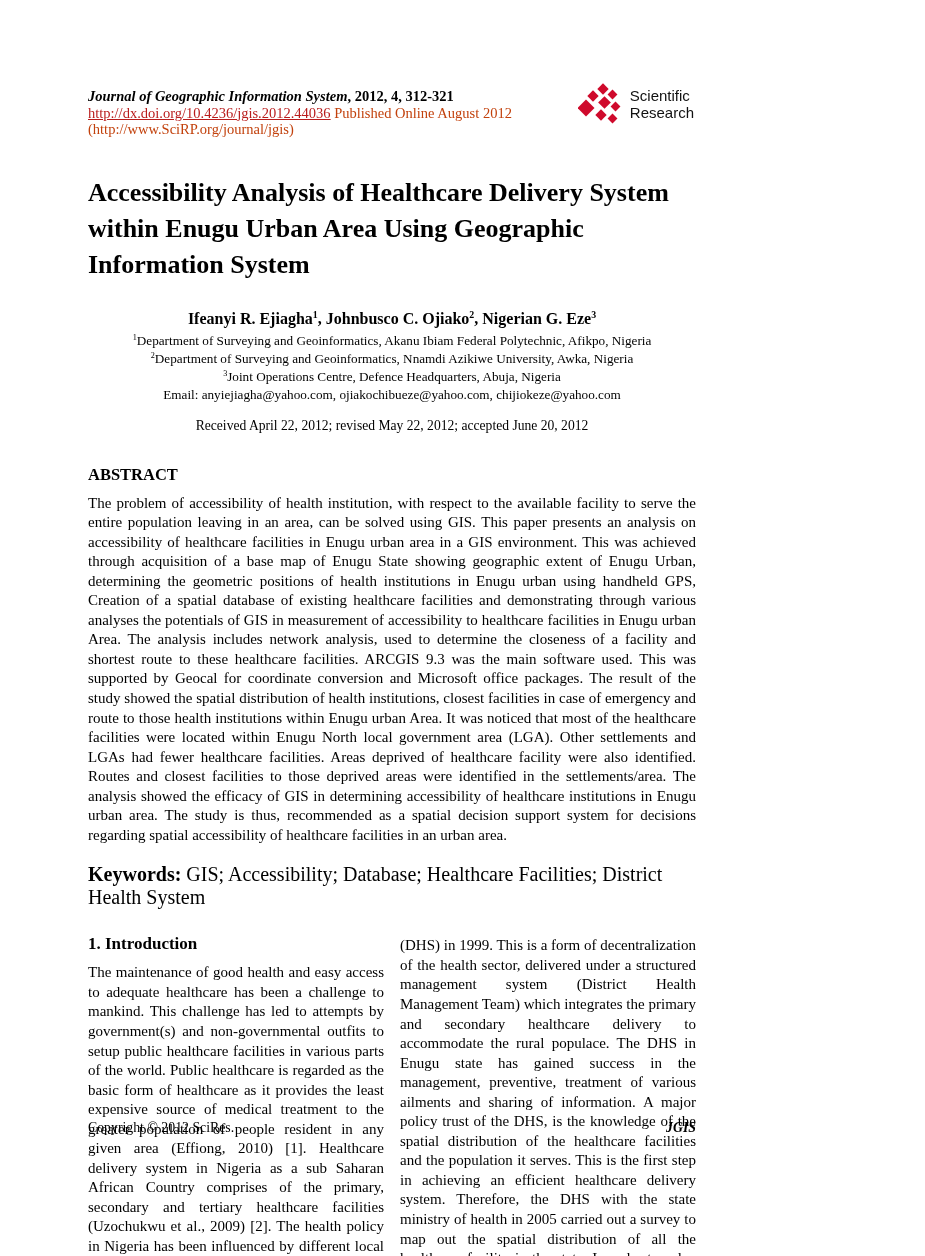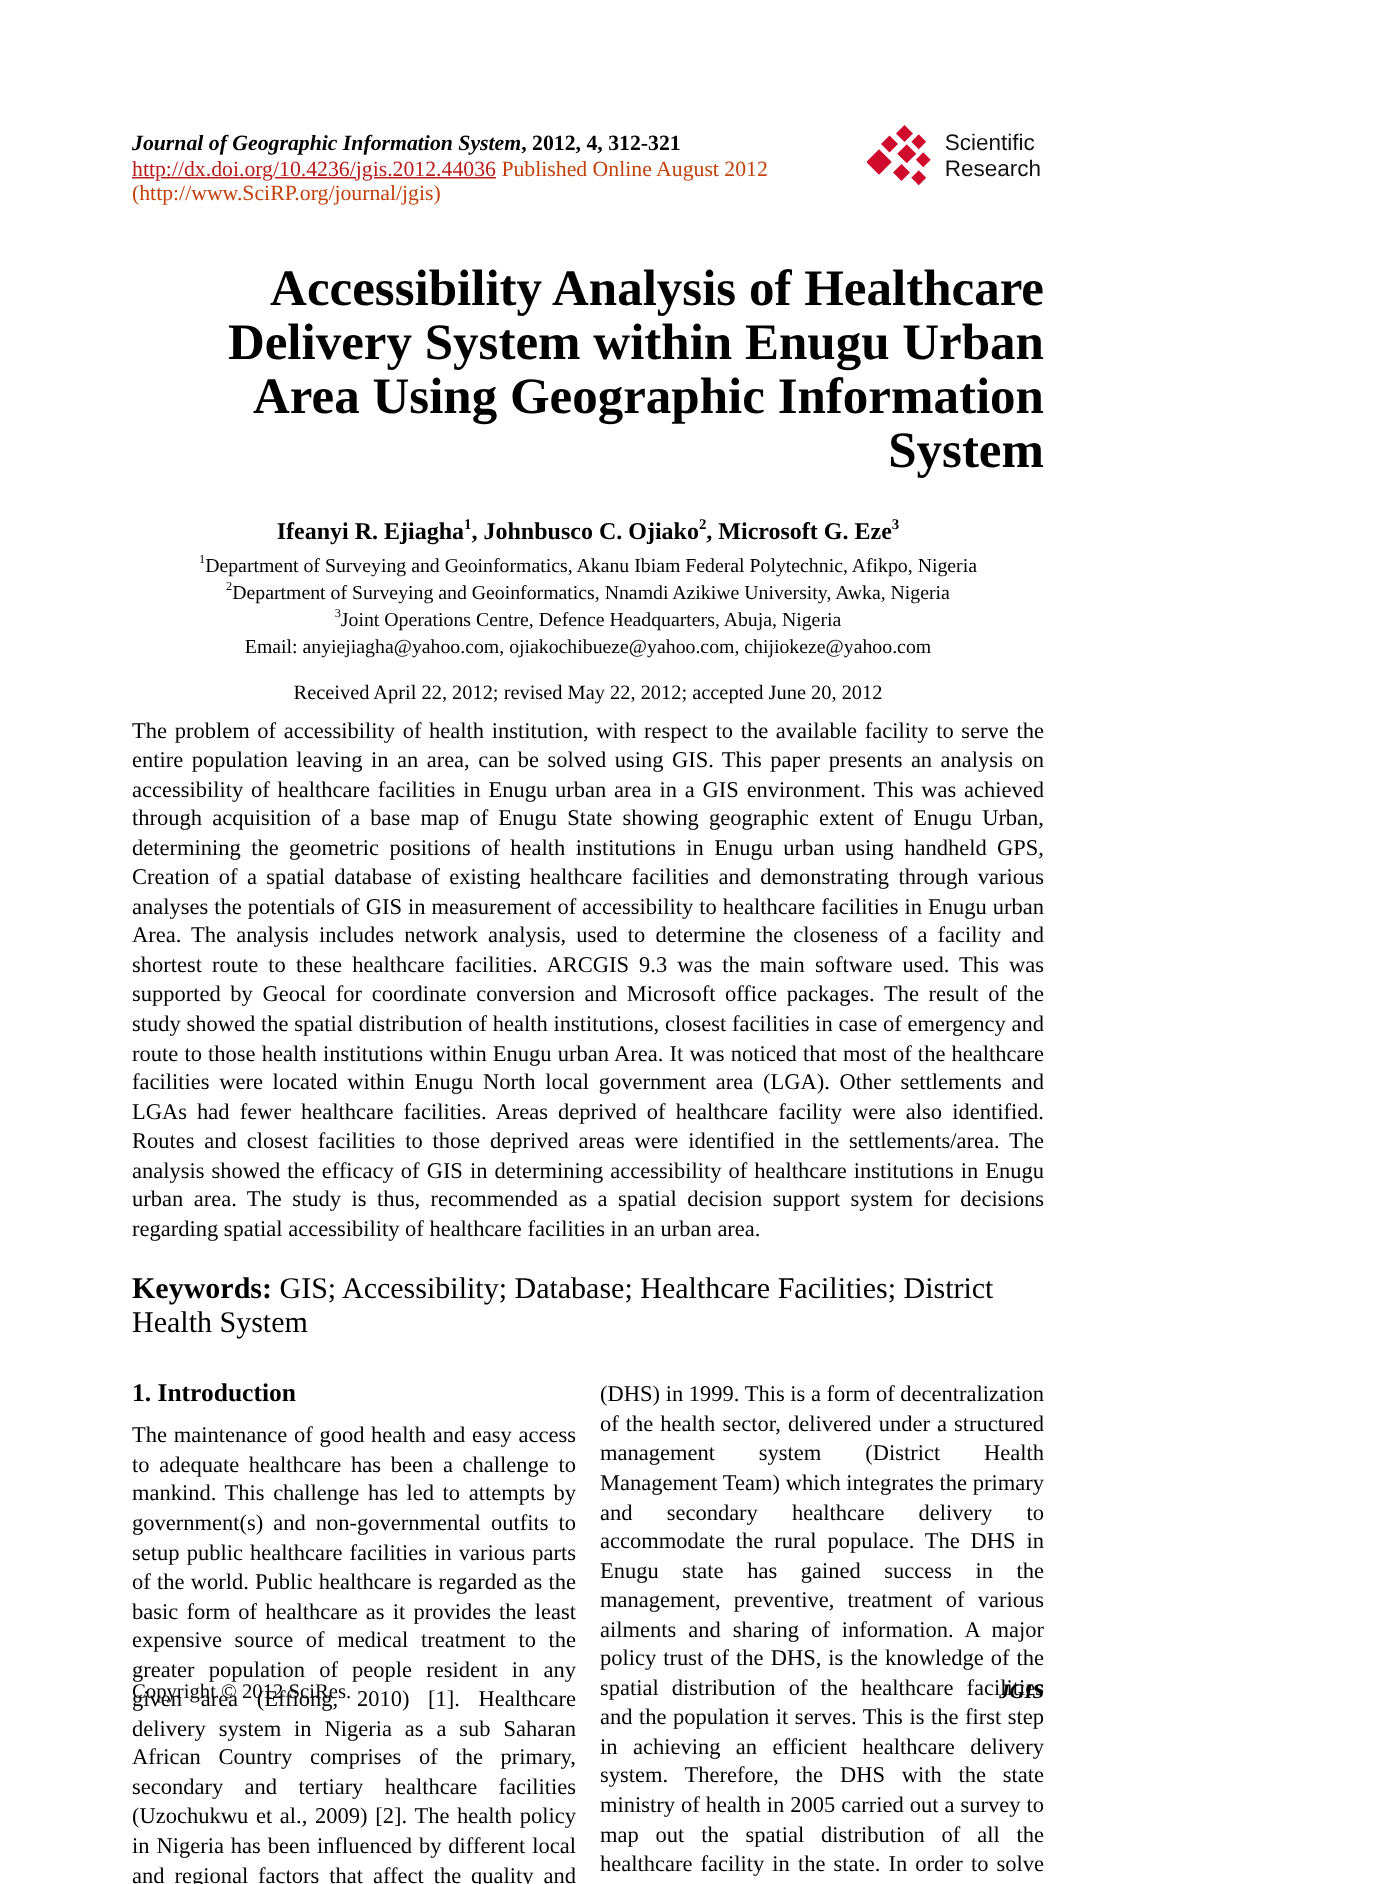--- a/index.html
+++ b/index.html
@@ -21,22 +21,22 @@
   .issue-info { font-weight:bold; }
   .doi-link { color:#b91c1c; text-decoration:underline; cursor:pointer; }
   .published-info { color:#c2410c; }
   .logo { display:flex; align-items:center; gap:6px; margin-top:-6px; margin-right:2px; }
   .logo-text { font-family:"Liberation Sans", sans-serif; font-size:15px; line-height:17px; color:#111111; }
 
   
   .paper-title {
     margin:37px auto 0 auto;
     max-width:760px;
-    text-align:right;
-    font-size:34px;
+    text-align:left;
+    font-size:26px;
     font-weight:bold;
     line-height:36px;
   }
   .authors-line {
     margin-top:27px;
     text-align:center;
     font-size:16px;
     font-weight:bold;
   }
   sup { font-size:0.62em; vertical-align:super; line-height:0; }
@@ -107,32 +107,33 @@
         </svg>
         <div class="logo-text">
           <div>Scientific</div>
           <div>Research</div>
         </div>
       </div>
     </div>
 
     <h1 class="paper-title">Accessibility Analysis of Healthcare Delivery System within Enugu Urban Area Using Geographic Information System</h1>
 
-    <div class="authors-line"><span>Ifeanyi R. Ejiagha</span><sup>1</sup>, <span>Johnbusco C. Ojiako</span><sup>2</sup>, <span>Microsoft G. Eze</span><sup>3</sup></div>
+    <div class="authors-line"><span>Ifeanyi R. Ejiagha</span><sup>1</sup>, <span>Johnbusco C. Ojiako</span><sup>2</sup>, <span>Nigerian G. Eze</span><sup>3</sup></div>
 
     <div class="affiliation-list">
         <div><sup>1</sup>Department of Surveying and Geoinformatics, Akanu Ibiam Federal Polytechnic, Afikpo, Nigeria</div>
         <div><sup>2</sup>Department of Surveying and Geoinformatics, Nnamdi Azikiwe University, Awka, Nigeria</div>
         <div><sup>3</sup>Joint Operations Centre, Defence Headquarters, Abuja, Nigeria</div>
       </div>
 
     <div class="email-line">Email: anyiejiagha@yahoo.com, ojiakochibueze@yahoo.com, chijiokeze@yahoo.com</div>
 
     <div class="received-line">Received April 22, 2012; revised May 22, 2012; accepted June 20, 2012</div>
 
+    <h2 class="abstract-heading">ABSTRACT</h2>
     <p class="abstract-text">The problem of accessibility of health institution, with respect to the available facility to serve the entire population leaving in an area, can be solved using GIS. This paper presents an analysis on accessibility of healthcare facilities in Enugu urban area in a GIS environment. This was achieved through acquisition of a base map of Enugu State showing geographic extent of Enugu Urban, determining the geometric positions of health institutions in Enugu urban using handheld GPS, Creation of a spatial database of existing healthcare facilities and demonstrating through various analyses the potentials of GIS in measurement of accessibility to healthcare facilities in Enugu urban Area. The analysis includes network analysis, used to determine the closeness of a facility and shortest route to these healthcare facilities. ARCGIS 9.3 was the main software used. This was supported by Geocal for coordinate conversion and Microsoft office packages. The result of the study showed the spatial distribution of health institutions, closest facilities in case of emergency and route to those health institutions within Enugu urban Area. It was noticed that most of the healthcare facilities were located within Enugu North local government area (LGA). Other settlements and LGAs had fewer healthcare facilities. Areas deprived of healthcare facility were also identified. Routes and closest facilities to those deprived areas were identified in the settlements/area. The analysis showed the efficacy of GIS in determining accessibility of healthcare institutions in Enugu urban area. The study is thus, recommended as a spatial decision support system for decisions regarding spatial accessibility of healthcare facilities in an urban area.</p>
 
     <div class="keywords-line">
       <span class="keywords-label">Keywords:</span><span> GIS; Accessibility; Database; Healthcare Facilities; District Health System</span>
     </div>
 
     <div class="columns">
       <div class="col">
         <h2 class="section-heading">1. Introduction</h2>
         <p class="body-par">The maintenance of good health and easy access to adequate healthcare has been a challenge to mankind. This challenge has led to attempts by government(s) and non-governmental outfits to setup public healthcare facilities in various parts of the world. Public healthcare is regarded as the basic form of healthcare as it provides the least expensive source of medical treatment to the greater population of people resident in any given area (Effiong, 2010) [1]. Healthcare delivery system in Nigeria as a sub Saharan African Country comprises of the primary, secondary and tertiary healthcare facilities (Uzochukwu et al., 2009) [2]. The health policy in Nigeria has been influenced by different local and regional factors that affect the quality and quantity present in one location (Uzochukwu et al., 2009) [2]. This has led to a total decay and neglect in the primary healthcare delivery system.</p>

